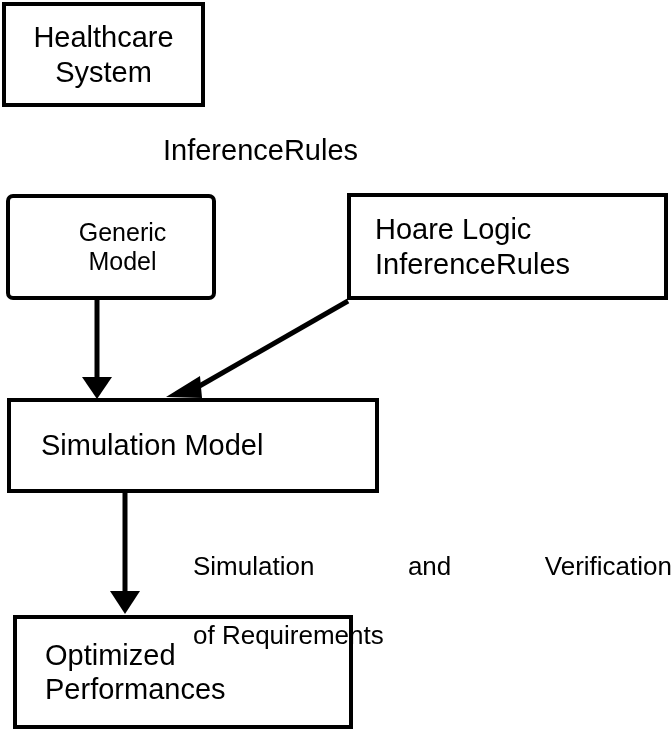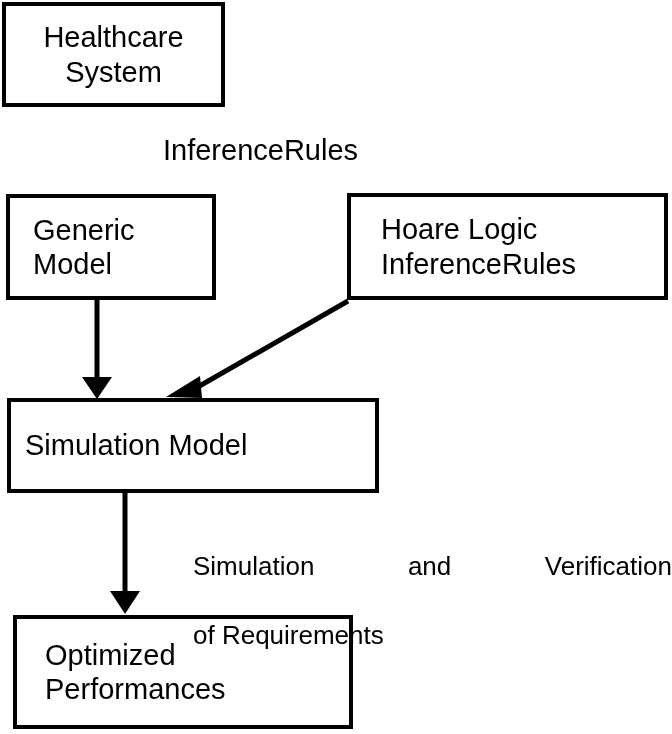--- a/index.html
+++ b/index.html
@@ -32,41 +32,42 @@
     width: 100%;
   }
   .label {
     position: absolute;
     white-space: pre-line;
     line-height: 1.35;
     color: #000000;
   }
   
   #node-healthcare {
-    left: 2px;  top: 2px;  width: 223px;  height: 105px;
+    left: 2px;  top: 2px;  width: 203px;  height: 105px;
     font-size: 29px;
     justify-content: center;
     text-align: center;
   }
   #node-generic {
     left: 6px;  top: 194px;  width: 210px;  height: 106px;
-    font-size: 29px;
+    font-size: 25px;
     padding-left: 23px;
-    text-align: left;
+    text-align: center;
+    border-radius: 7px;
   }
   #node-hoare {
     left: 347px;  top: 193px;  width: 321px;  height: 107px;
     font-size: 29px;
-    padding-left: 30px;
+    padding-left: 24px;
     text-align: left;
   }
   #node-simulation {
     left: 7px;  top: 398px;  width: 372px;  height: 95px;
     font-size: 29px;
-    padding-left: 14px;
+    padding-left: 30px;
     text-align: left;
   }
   #node-optimized {
     left: 13px;  top: 615px;  width: 340px;  height: 114px;
     font-size: 29px;
     padding-left: 28px;
     text-align: left;
     align-items: center;
   }
   

